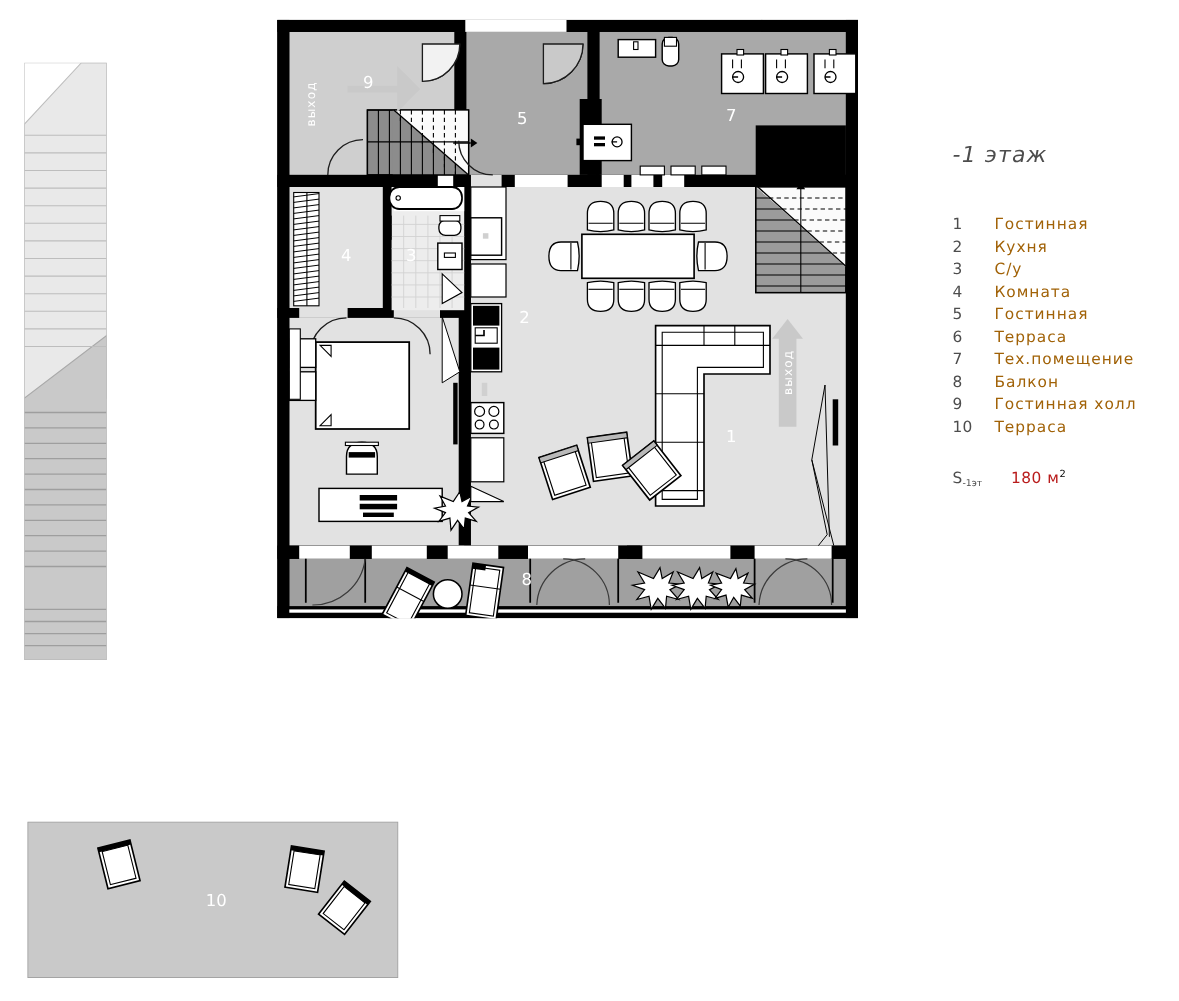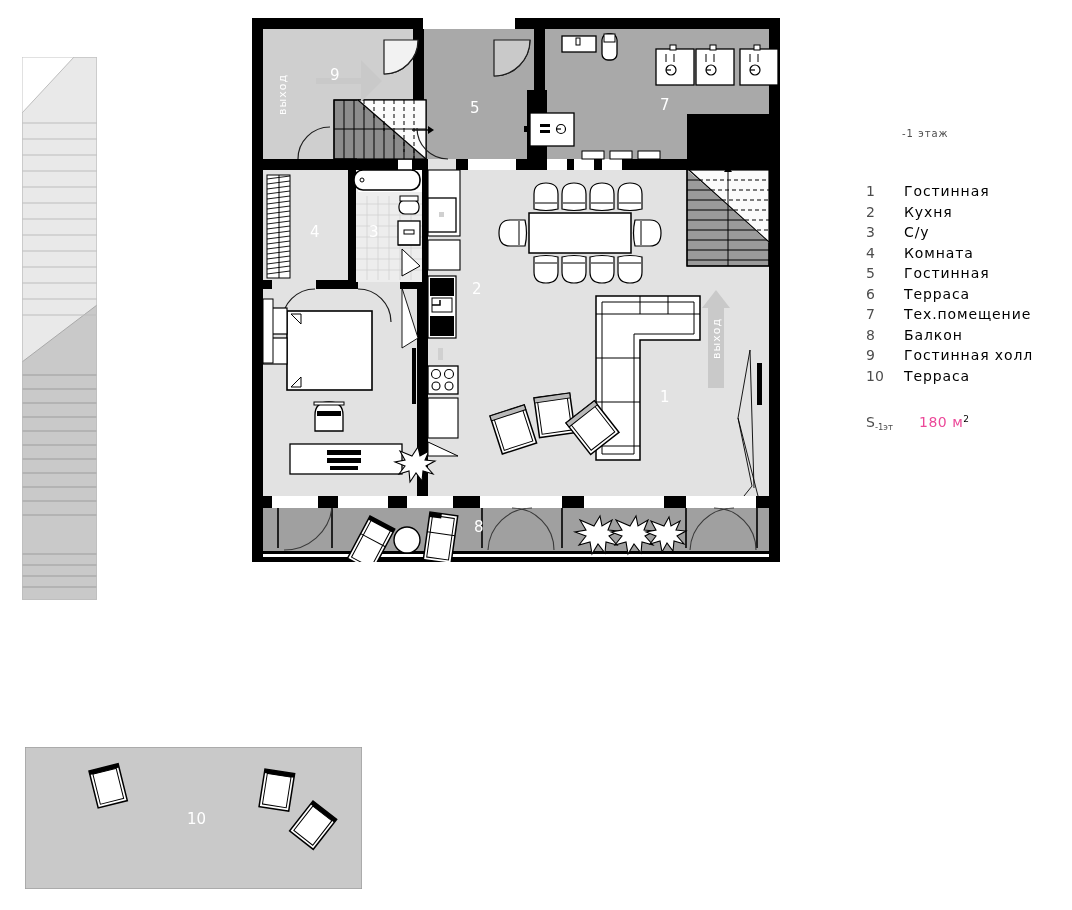--- a/index.html
+++ b/index.html
@@ -3,29 +3,29 @@
 <meta charset="utf-8">
 <style>
   html,body{margin:0;padding:0;background:#ffffff;}
   body{width:1072px;height:910px;position:relative;overflow:hidden;
        font-family:"DejaVu Sans","Liberation Sans",sans-serif;}
 
   #stage{position:absolute;left:0;top:0;width:1072px;height:910px;}
 
   
   #legend{position:absolute;left:866px;top:128px;width:200px;}
-  #floor-title{font-size:10px;color:#4d4d4d;letter-spacing:1px;margin-left:36px;}
+  #floor-title{font-size:20px;color:#4d4d4d;letter-spacing:1px;font-style:italic;}
   #legend-list{margin-top:44px;}
   .leg-row{display:flex;align-items:baseline;height:20.5px;}
   .leg-num{width:38px;font-size:14px;color:#4d4d4d;}
-  .leg-label{font-size:14px;color:#000000;letter-spacing:.9px;}
+  .leg-label{font-size:14px;color:#a16207;letter-spacing:.9px;}
   #area-row{margin-top:26px;display:flex;align-items:baseline;}
   #area-sym{font-size:14px;color:#4d4d4d;}
   #area-sub{font-size:8.5px;color:#4d4d4d;vertical-align:sub;position:relative;top:3px;}
-  #area-val{font-size:14px;color:#ec4899;margin-left:26px;letter-spacing:.5px;}
+  #area-val{font-size:14px;color:#b91c1c;margin-left:26px;letter-spacing:.5px;}
   #area-sup{font-size:9px;position:relative;top:-5px;}
 
   
   .blk{position:absolute;}
   .rnum{position:absolute;color:#ffffff;font-size:15px;}
   .exittxt{position:absolute;color:#fff;font-size:11px;letter-spacing:1px;}
 </style>
 </head>
 <body>
 

